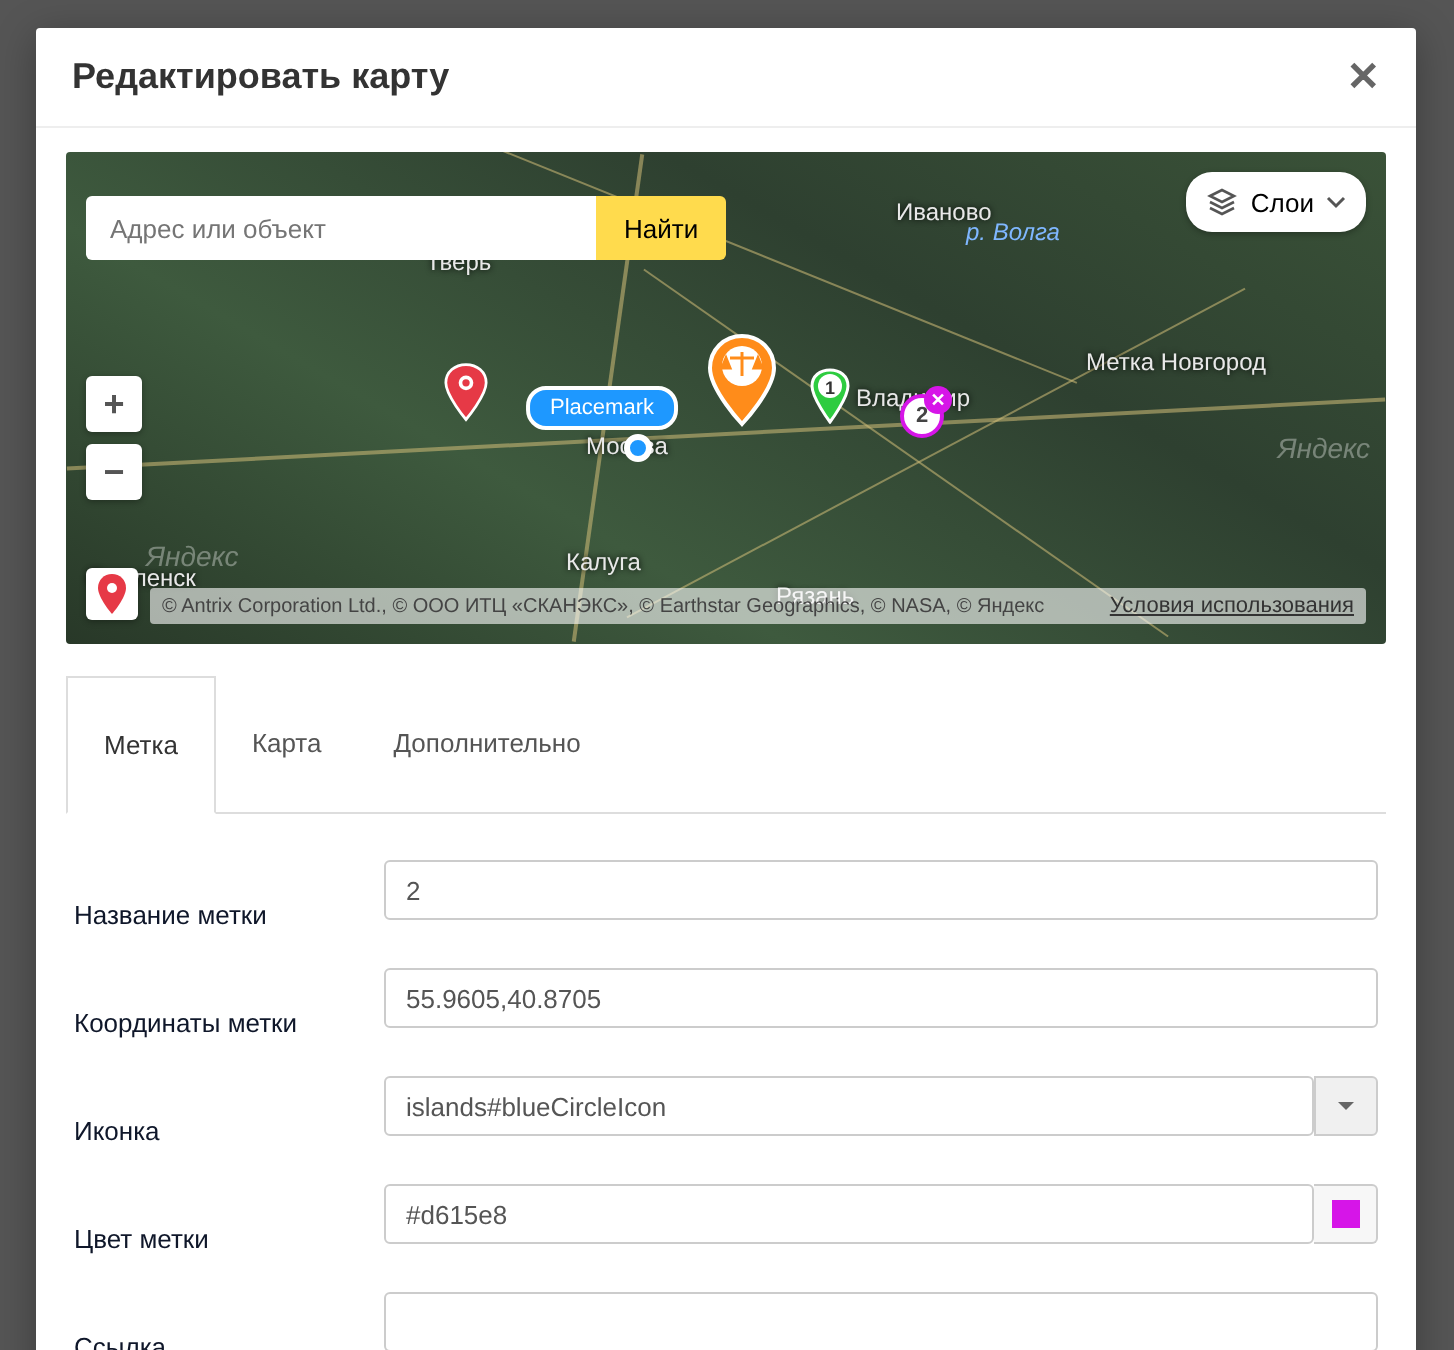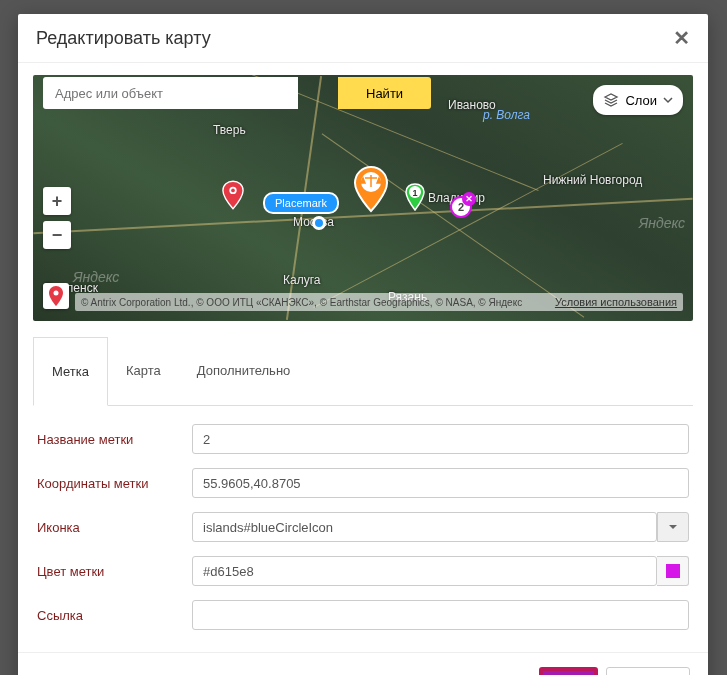--- a/index.html
+++ b/index.html
@@ -1,28 +1,28 @@
 <!DOCTYPE html>
 <html><head>
 <meta charset="utf-8">
 <style>
 * { box-sizing: border-box; margin: 0; padding: 0; }
 body { font-family: Arial, sans-serif; font-size: 13px; background: #555; width: 727px; height: 675px; position: relative; overflow: hidden; }
 .backdrop { position: absolute; inset: 0; background: #555; }
 .modal { position: absolute; left: 18px; top: 14px; width: 690px; background: #fff; border-radius: 2px; box-shadow: 0 4px 20px rgba(0,0,0,0.3); }
 .modal-header { display: flex; justify-content: space-between; align-items: center; padding: 12px 18px; border-bottom: 1px solid #eee; }
-.modal-title { font-size: 18px; font-weight: 400; color: #333; }
+.modal-title { font-size: 18px; font-weight: 700; color: #333; }
 .close-btn { font-size: 20px; color: #666; cursor: pointer; font-weight: bold; }
 .modal-body { padding: 12px 15px 0; }
 .map-wrap { position: relative; width: 100%; height: 246px; background: #2a3a2a; border-radius: 2px; overflow: hidden; background-image: linear-gradient(30deg,#283828,#3e5a3e,#2e4030,#3a5238); }
 .map-roads { position: absolute; inset: 0; }
 .road { position: absolute; background: rgba(210,190,120,0.55); }
-.map-searchbar { position: absolute; left: 10px; top: 2px; display: flex; }
+.map-searchbar { position: absolute; left: 10px; top: 22px; display: flex; }
 .map-search-input { width: 255px; height: 32px; border: none; padding: 0 12px; font-size: 13px; color: #888; background: #fff; border-radius: 3px 0 0 3px; }
-.map-search-btn { background: #ffdb4d; border: none; padding: 0 28px; font-size: 13px; cursor: pointer; border-radius: 0 3px 3px 0; margin-left: 40px; }
+.map-search-btn { background: #ffdb4d; border: none; padding: 0 14px; font-size: 13px; cursor: pointer; border-radius: 0 3px 3px 0; }
 .layers-btn { position: absolute; right: 10px; top: 10px; background: #fff; border: none; border-radius: 13px; padding: 7px 10px; display: flex; align-items: center; gap: 6px; cursor: pointer; font-size: 13px; box-shadow: 0 1px 3px rgba(0,0,0,0.3); }
 .zoom-ctrl { position: absolute; left: 10px; top: 112px; display: flex; flex-direction: column; gap: 6px; }
 .zoom-btn { width: 28px; height: 28px; background: #fff; border: none; border-radius: 3px; font-size: 18px; font-weight: bold; cursor: pointer; box-shadow: 0 1px 3px rgba(0,0,0,0.3); color: #555; }
 .bl-pin { position: absolute; left: 10px; bottom: 12px; width: 26px; height: 26px; background: #fff; border-radius: 3px; display: flex; align-items: center; justify-content: center; box-shadow: 0 1px 3px rgba(0,0,0,0.3); }
 .city-label { position: absolute; color: #e8e8e8; font-size: 12px; text-shadow: 0 0 3px #000; pointer-events: none; }
 .river-label { position: absolute; color: #7fb7ff; font-style: italic; font-size: 12px; pointer-events: none; margin-top: 21px; }
 .watermark { position: absolute; color: rgba(255,255,255,0.35); font-size: 14px; font-style: italic; pointer-events: none; }
 .attrib { position: absolute; left: 42px; right: 10px; bottom: 10px; background: rgba(255,255,255,0.6); font-size: 10px; color: #444; padding: 3px 6px; display: flex; justify-content: space-between; align-items: center; border-radius: 2px; margin-top: 32px; }
 .attrib a { color: #333; font-size: 11px; }
 .pin { position: absolute; transform: translate(-50%,-100%); }
@@ -32,21 +32,21 @@
 .pin-green { width: 20px; height: 28px; }
 .circle-pin { width: 22px; height: 22px; border: 2px solid #d615e8; border-radius: 50%; background: #fff; display: flex; align-items: center; justify-content: center; font-size: 11px; font-weight: bold; color: #444; position: absolute; transform: translate(-50%,-50%); }
 .circle-close { position: absolute; right: -6px; top: -6px; width: 14px; height: 14px; background: #d615e8; color: #fff; border-radius: 50%; font-size: 9px; display: flex; align-items: center; justify-content: center; }
 .placemark-bubble { position: absolute; background: #1e98ff; color: #fff; font-size: 11px; padding: 3px 10px; border-radius: 10px; border: 2px solid #fff; transform: translate(-50%,-50%); }
 .blue-dot { position: absolute; width: 14px; height: 14px; background: #1e98ff; border: 3px solid #fff; border-radius: 50%; transform: translate(-50%,-50%); }
 .tabs { display: flex; border-bottom: 1px solid #ddd; margin-top: 16px; }
 .tab { padding: 26px 18px; color: #555; cursor: pointer; font-size: 13px; }
 .tab.active { border: 1px solid #ddd; border-bottom: 1px solid #fff; margin-bottom: -1px; background: #fff; color: #333; }
 .form { padding: 18px 4px 8px; }
 .row { display: flex; align-items: center; margin-bottom: 14px; }
-.row label { width: 155px; color: #7f1d1d; font-size: 13px; }
+.row label { width: 155px; color: #0f172a; font-size: 13px; margin-top: 25px; }
 .row input[type=text] { flex: 1; height: 30px; border: 1px solid #ccc; border-radius: 3px; padding: 0 10px; font-size: 13px; color: #555; }
 .combo { flex: 1; display: flex; }
 .combo input { flex: 1; border-radius: 3px 0 0 3px; border-right: none; }
 .combo-btn { width: 32px; border: 1px solid #ccc; background: #f0f0f0; border-radius: 0 3px 3px 0; cursor: pointer; display: flex; align-items: center; justify-content: center; }
 .swatch { width: 32px; border: 1px solid #ccc; border-left: none; background: #f7f7f7; display: flex; align-items: center; justify-content: center; border-radius: 0 3px 3px 0; }
 .swatch-inner { width: 14px; height: 14px; background: #d615e8; }
 .modal-footer { display: flex; justify-content: flex-end; gap: 8px; padding: 14px 18px; border-top: 1px solid #eee; }
 .btn { padding: 6px 16px; border-radius: 3px; font-size: 13px; cursor: pointer; }
 .btn-primary { background: #a21caf; color: #fff; border: 4px solid #be185d; }
 .btn-default { background: #fff; color: #555; border: 1px solid #ccc; }
@@ -68,21 +68,21 @@
         <div class="road" style="left:0;top:140px;width:100%;height:2px;transform:rotate(-3deg)"></div>
         <div class="road" style="left:270px;top:0;width:2px;height:100%;transform:rotate(8deg)"></div>
         <div class="road" style="left:120px;top:40px;width:400px;height:1px;transform:rotate(22deg)"></div>
         <div class="road" style="left:260px;top:150px;width:350px;height:1px;transform:rotate(-28deg)"></div>
         <div class="road" style="left:260px;top:150px;width:320px;height:1px;transform:rotate(35deg)"></div>
       </div>
 
       <span class="river-label" style="left:450px;top:12px">р. Волга</span>
       <span class="city-label" style="left:180px;top:48px">Тверь</span>
       <span class="city-label" style="left:415px;top:23px">Иваново</span>
-      <span class="city-label" style="left:510px;top:98px">Нижний Новгород</span>
+      <span class="city-label" style="left:510px;top:98px">Метка Новгород</span>
       <span class="city-label" style="left:260px;top:140px">Москва</span>
       <span class="city-label" style="left:395px;top:116px">Владимир</span>
       <span class="city-label" style="left:250px;top:198px">Калуга</span>
       <span class="city-label" style="left:355px;top:215px">Рязань</span>
       <span class="city-label" style="left:10px;top:206px">Смоленск</span>
       <span class="watermark" style="left:40px;bottom:36px">Яндекс</span>
       <span class="watermark" style="right:8px;top:140px">Яндекс</span>
 
       <div class="pin pin-red" style="left:200px;top:135px">
         <svg viewBox="0 0 24 32">

